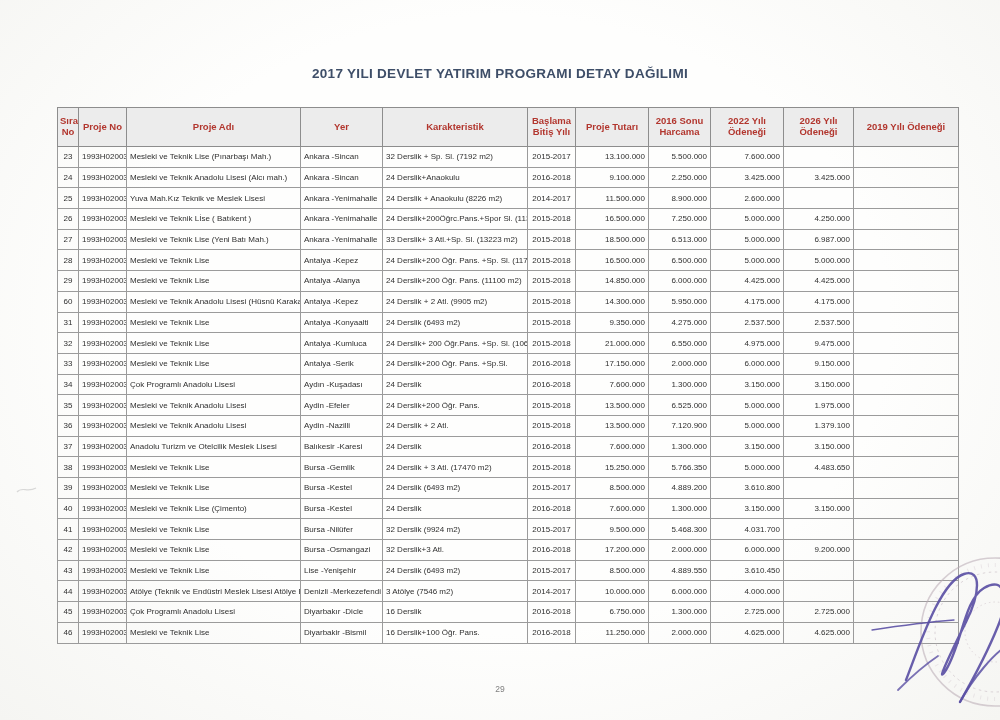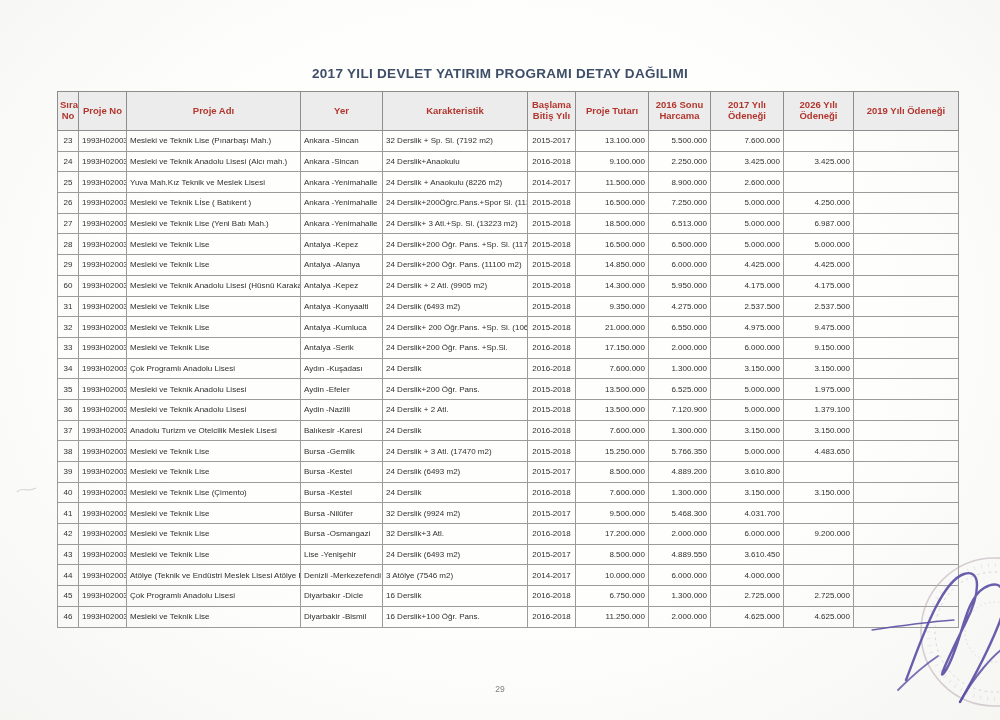--- a/index.html
+++ b/index.html
@@ -6,21 +6,21 @@
   .page {
     position:relative; width:1000px; height:720px; overflow:hidden;
     background: radial-gradient(ellipse at 50% 45%, #fefefd 55%, #f5f5f2 100%);
     font-family:"Liberation Sans","DejaVu Sans",sans-serif;
   }
   .doc-title {
     position:absolute; top:66px; left:0; width:1000px; text-align:center;
     font-size:13.5px; font-weight:bold; color:#3e4e68; letter-spacing:0.3px;
   }
   table.inv {
-    position:absolute; left:57px; top:91px; width:901px;
+    position:absolute; left:57px; top:107px; width:901px;
     border-collapse:collapse; table-layout:fixed;
   }
   table.inv th {
     background:#ececec; color:#b2362e; font-size:9.5px; font-weight:bold;
     border:1px solid #8d8d8d; height:36px; padding:1px 2px; text-align:center;
     vertical-align:middle; line-height:1.15;
   }
   table.inv td {
     border:1px solid #9b9b9b; font-size:8px; color:#2f2f2f;
     padding:0 3px; white-space:nowrap; overflow:hidden; vertical-align:middle;
@@ -61,21 +61,21 @@
     <thead>
       <tr>
         <th>Sıra No</th>
         <th>Proje No</th>
         <th>Proje Adı</th>
         <th>Yer</th>
         <th>Karakteristik</th>
         <th>Başlama Bitiş Yılı</th>
         <th>Proje Tutarı</th>
         <th>2016 Sonu Harcama</th>
-        <th>2017 Yılı Ödeneği</th>
+        <th>2022 Yılı Ödeneği</th>
         <th>2026 Yılı Ödeneği</th>
         <th>2019 Yılı Ödeneği</th>
       </tr>
     </thead>
     <tbody id="table-body">
         <tr>
           <td class="a-c">23</td>
           <td class="a-c">1993H020030</td>
           <td class="a-l">Mesleki ve Teknik Lise (Pınarbaşı Mah.)</td>
           <td class="a-l">Ankara -Sincan</td>
@@ -124,21 +124,21 @@
           <td class="a-r">7.250.000</td>
           <td class="a-r">5.000.000</td>
           <td class="a-r">4.250.000</td>
           <td class="a-r"></td>
         </tr>
         <tr>
           <td class="a-c">27</td>
           <td class="a-c">1993H020030</td>
           <td class="a-l">Mesleki ve Teknik Lise (Yeni Batı Mah.)</td>
           <td class="a-l">Ankara -Yenimahalle</td>
-          <td class="a-l">24 Derslik+ 3 Atl.+Sp. Sl. (13223 m2)</td>
+          <td class="a-l">33 Derslik+ 3 Atl.+Sp. Sl. (13223 m2)</td>
           <td class="a-c">2015-2018</td>
           <td class="a-r">18.500.000</td>
           <td class="a-r">6.513.000</td>
           <td class="a-r">5.000.000</td>
           <td class="a-r">6.987.000</td>
           <td class="a-r"></td>
         </tr>
         <tr>
           <td class="a-c">28</td>
           <td class="a-c">1993H020030</td>

